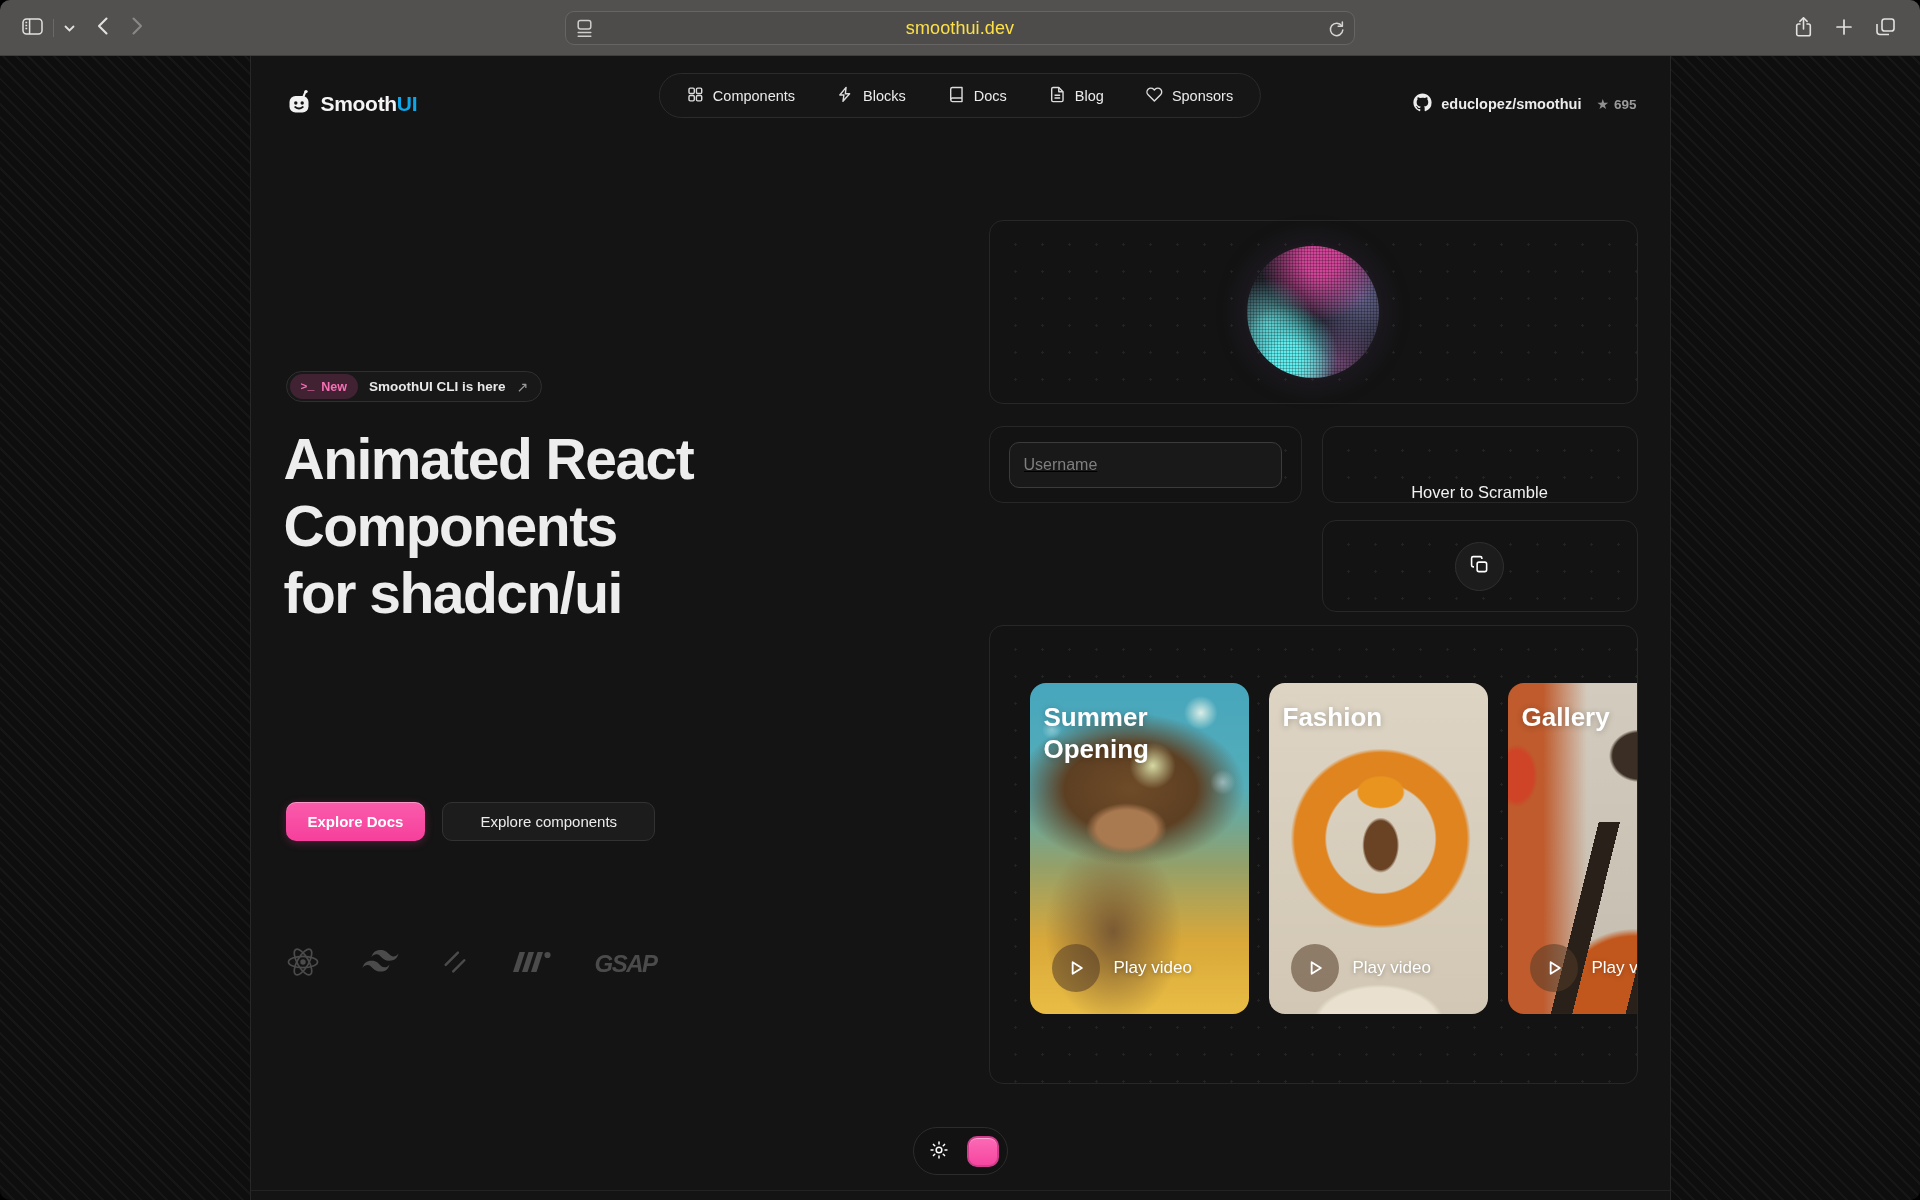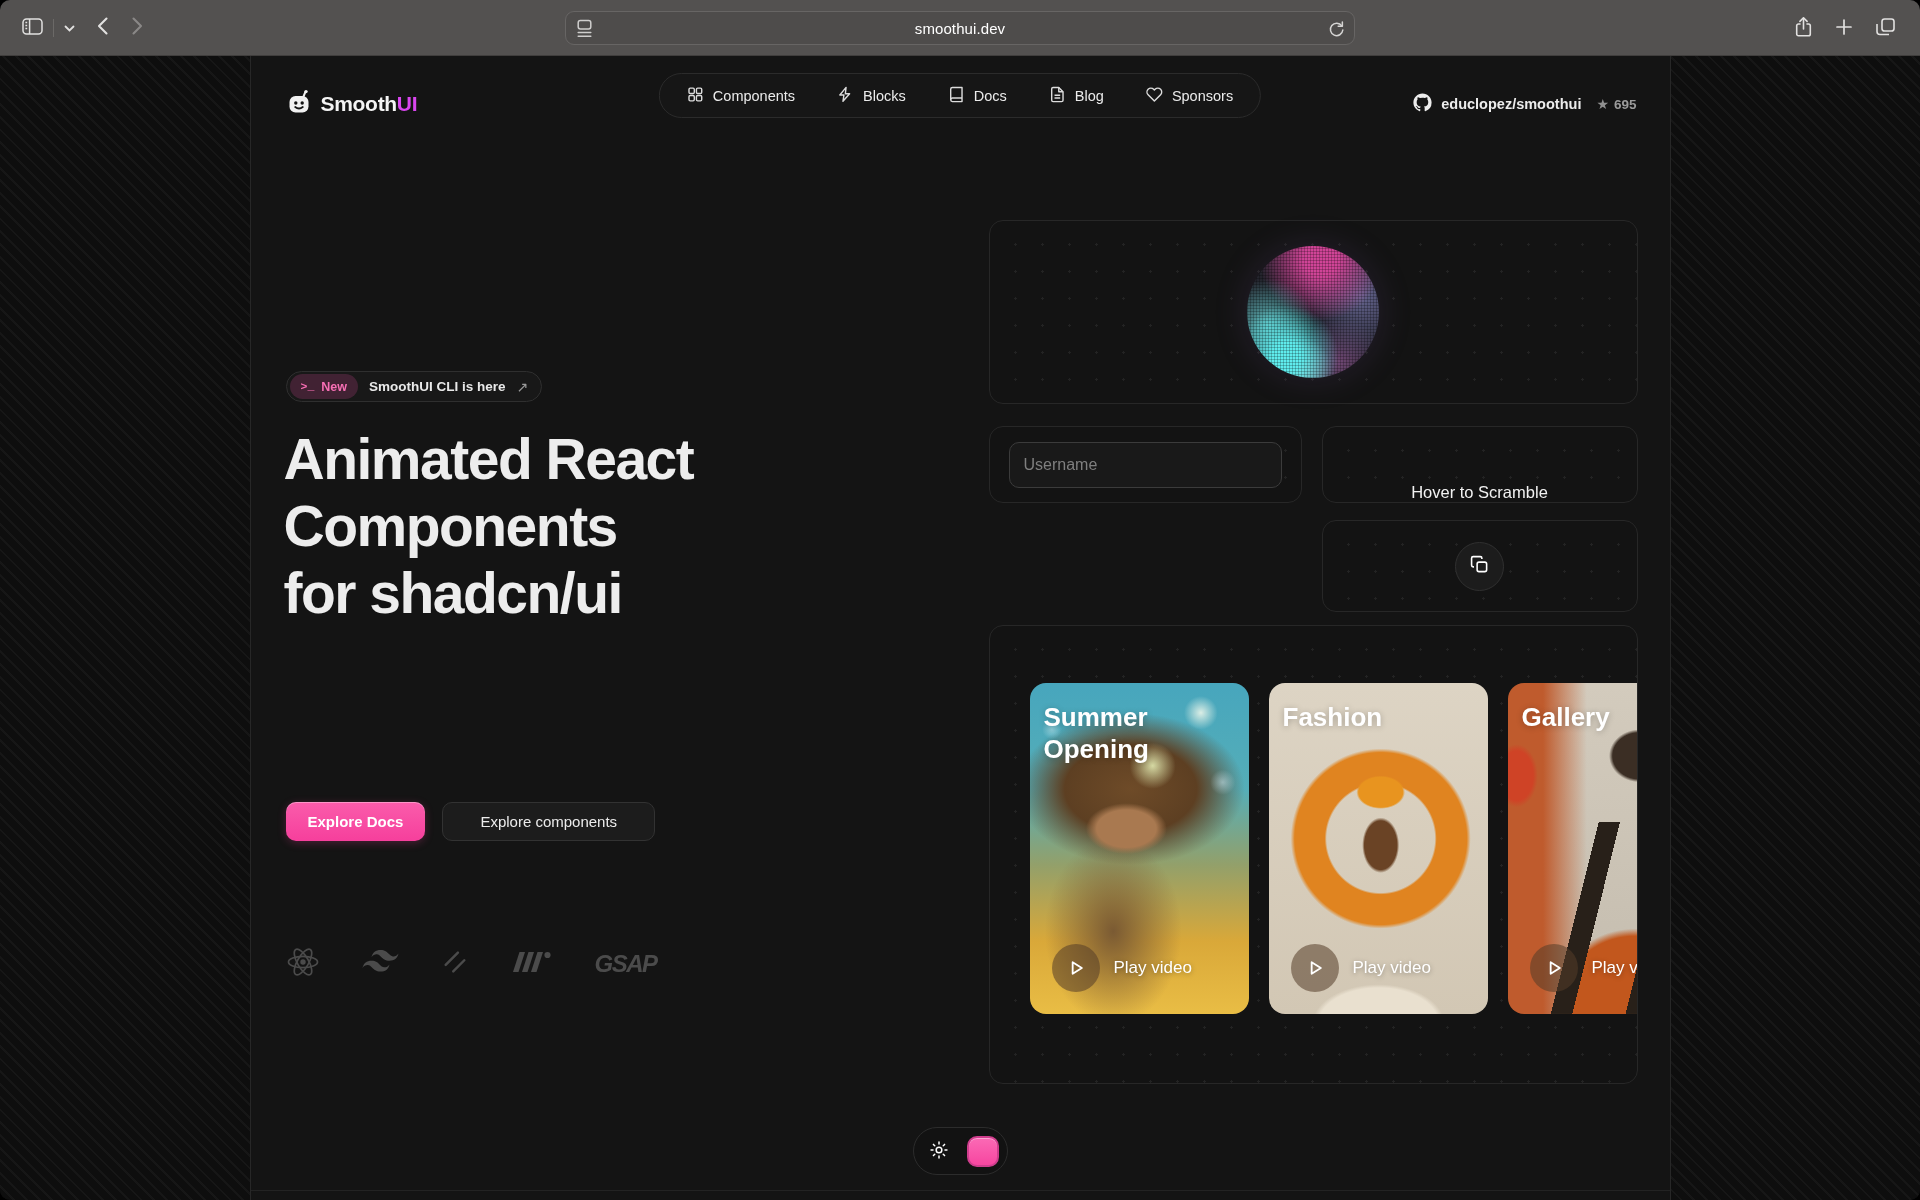--- a/index.html
+++ b/index.html
@@ -20,38 +20,38 @@
   .chrome-sep { width: 1px; height: 18px; background: #6b6967; }
   .chrome-btn { display: flex; align-items: center; justify-content: center; background: none; border: none; color: #e2e1e0; cursor: default; }
   .chrome-btn.dim { color: #8a8887; }
   .urlbar {
     position: absolute; left: calc(50% - 395px); top: 11px; width: 790px; height: 34px;
     background: #4e4c4b; border: 1px solid #676564; border-radius: 9px;
     display: flex; align-items: center; justify-content: center;
   }
   .urlbar .reader { position: absolute; left: 10px; top: 7px; color: #cfcecd; }
   .urlbar .refresh { position: absolute; right: 9px; top: 8px; color: #d5d4d3; }
-  .url-text { font-size: 15px; color: #ffffff; letter-spacing: .1px; }
+  .url-text { font-size: 18px; color: #fde047; letter-spacing: .1px; }
   .chrome-right { position: absolute; right: 0; top: 0; height: 56px; display: flex; align-items: center; gap: 22px; padding-right: 24px; }
 
   
   .stage {
     height: 1144px;
     background-color: #0e0e0e;
     background-image: repeating-linear-gradient(45deg, rgba(255,255,255,0.035) 0 2px, transparent 2px 9px);
   }
   .page {
     width: 1421px; height: 1144px; margin: 0 auto; position: relative; overflow: hidden;
     background: #141414; border-left: 1px solid #272727; border-right: 1px solid #272727;
   }
 
   
   .logo { position: absolute; left: 35px; top: 28px; height: 40px; display: flex; align-items: center; gap: 9px; cursor: pointer; }
   .logo-text { font-size: 21px; font-weight: 700; color: #f4f4f4; letter-spacing: -.3px; }
-  .logo-text .accent { color: #d946ef; }
+  .logo-text .accent { color: #0ea5e9; }
   .nav-pill {
     position: absolute; left: 50%; top: 17px; transform: translateX(-50%);
     height: 45px; display: flex; align-items: center; gap: 42px; padding: 0 27px;
     border: 1px solid #2b2b2b; border-radius: 23px; background: #161616;
   }
   .nav-item { display: flex; align-items: center; gap: 9px; color: #ebebeb; font-size: 14.5px; font-weight: 500; cursor: pointer; white-space: nowrap; }
   .nav-item svg { color: #dcdcdc; }
   .gh { position: absolute; right: 33px; top: 28px; height: 40px; display: flex; align-items: center; gap: 9px; cursor: pointer; }
   .gh-repo { font-size: 14.5px; font-weight: 600; color: #ececec; }
   .gh-stars { display: flex; align-items: center; gap: 5px; margin-left: 6px; color: #9b9b9b; font-size: 13.5px; font-weight: 600; }
@@ -107,21 +107,21 @@
       radial-gradient(circle at 70% 88%, rgba(190,110,190,0.5), transparent 30%),
       radial-gradient(circle at 52% 52%, #17171d 0%, #24242d 72%, #2c2c38 100%);
     box-shadow: 0 0 34px rgba(130,90,170,0.18);
   }
   .orb::after {
     content: ""; position: absolute; inset: 0; border-radius: 50%;
     background-image:
       repeating-linear-gradient(0deg, rgba(0,0,0,0.22) 0 1px, transparent 1px 3px),
       repeating-linear-gradient(90deg, rgba(0,0,0,0.22) 0 1px, transparent 1px 3px);
   }
-  .panel-username { left: 738px; top: 370px; width: 313px; height: 77px; display: flex; align-items: center; justify-content: center; }
+  .panel-username { left: 738px; top: 370px; width: 313px; height: 77px; display: flex; align-items: center; justify-content: center; text-decoration: underline; }
   .username-input {
     width: 273px; height: 46px; border-radius: 10px; background: #191919;
     border: 1px solid #3b3b3b; color: #dadada; font-size: 16px; padding: 0 14px; outline: none;
     font-family: "Liberation Sans", "DejaVu Sans", sans-serif;
   }
   .username-input::placeholder { color: #7f7f7f; }
   .panel-scramble { left: 1071px; top: 370px; width: 316px; height: 77px; display: flex; align-items: flex-end; justify-content: center; cursor: pointer; }
   .scramble-text { color: #f2f2f2; font-size: 16.5px; font-weight: 500; }
   .panel-clip { left: 738px; top: 464px; width: 313px; height: 92px; display: flex; align-items: center; justify-content: center; }
   .clip-btn {

